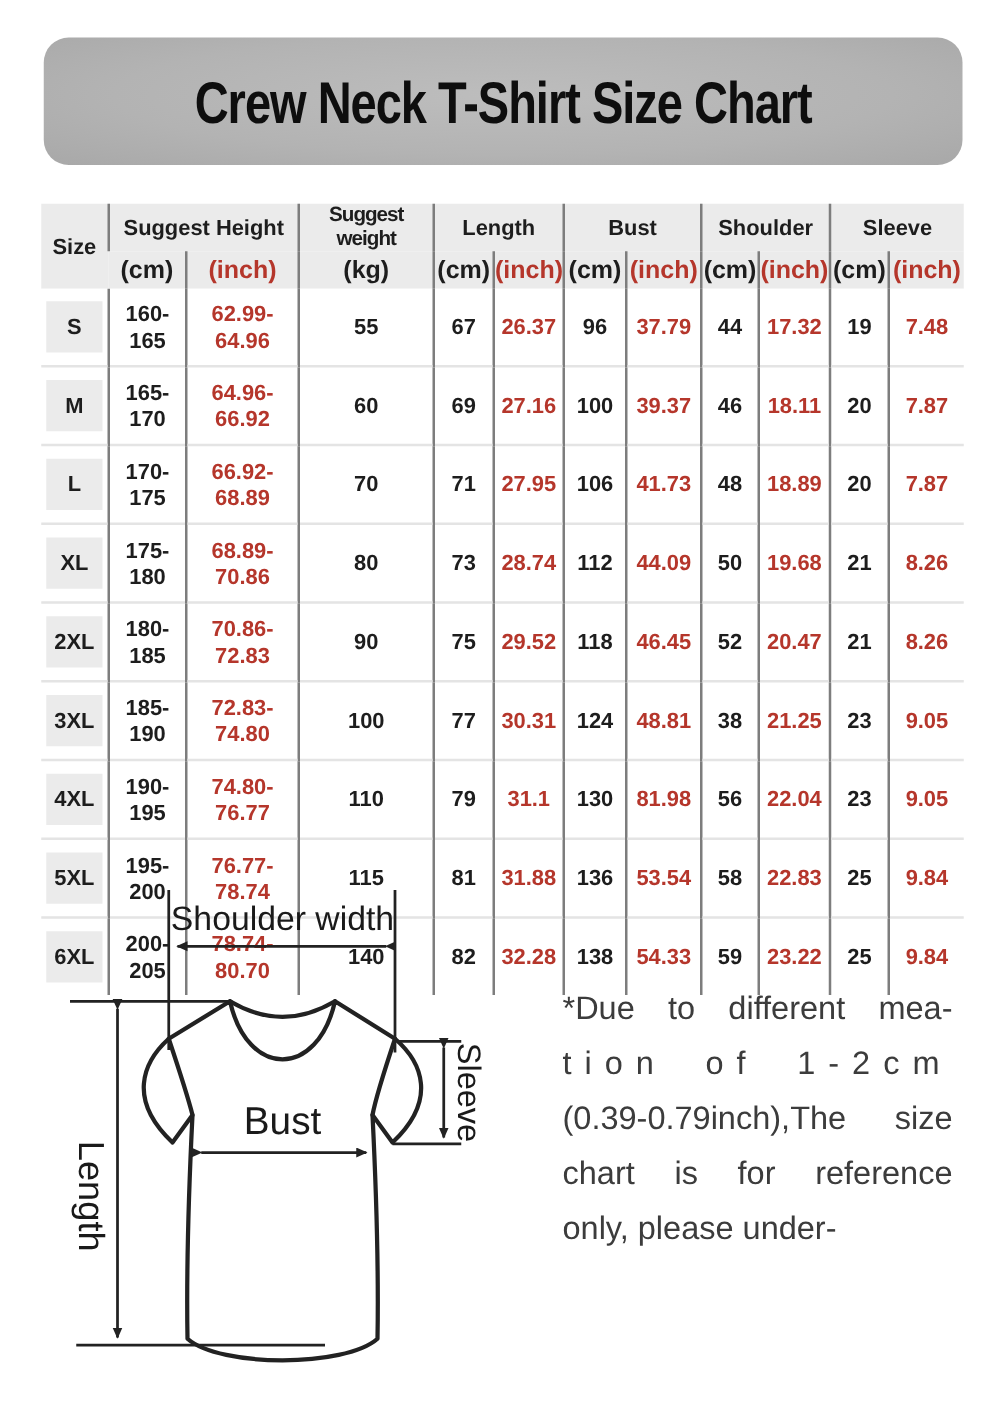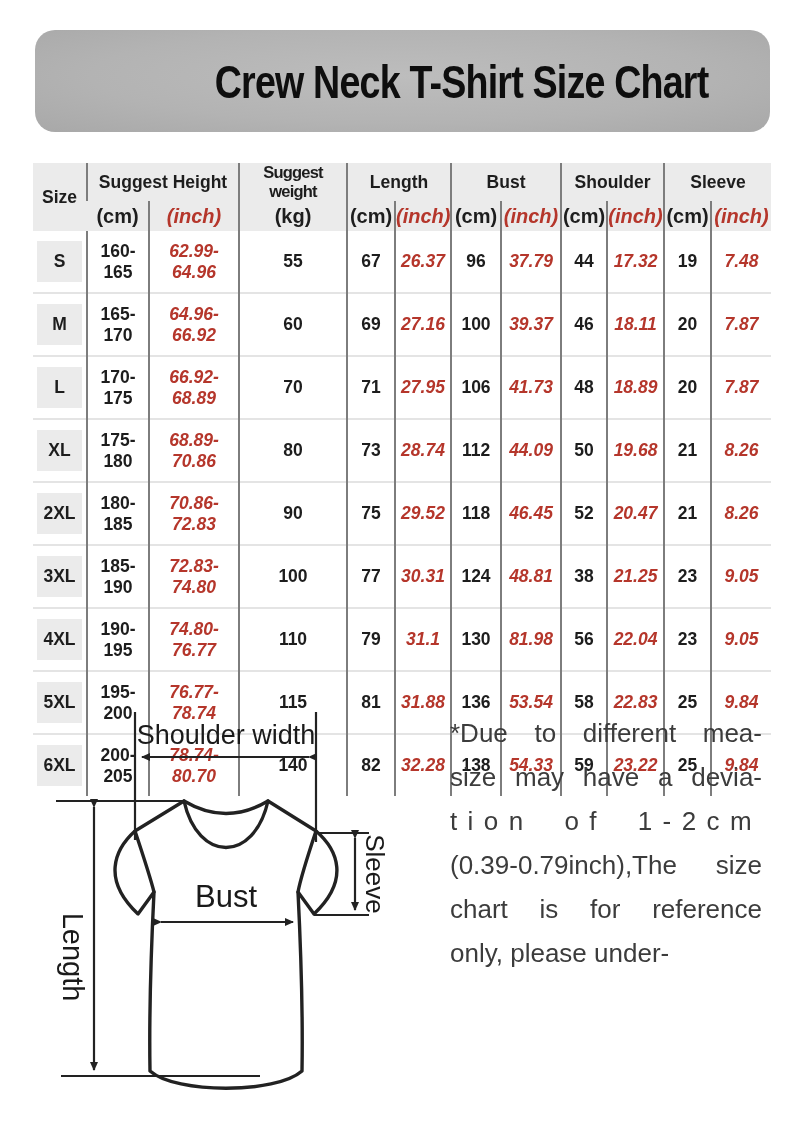--- a/index.html
+++ b/index.html
@@ -4,21 +4,21 @@
 <style>
   html,body{margin:0;padding:0;}
   body{
     width:804px;height:1122px;position:relative;background:#ffffff;
     font-family:"Liberation Sans","DejaVu Sans",sans-serif;overflow:hidden;
   }
   
   .banner{
     position:absolute;left:35px;top:30px;width:735px;height:102px;
     background:radial-gradient(ellipse at 50% 45%, #bdbdbd 0%, #b3b3b3 60%, #a8a8a8 100%);
-    border-radius:20px;display:flex;align-items:center;justify-content:flex-end;
+    border-radius:20px;display:flex;align-items:center;justify-content:center;
   }
   .banner-text{
     font-size:47px;font-weight:bold;color:#0e0e0e;white-space:nowrap;
     transform:scaleX(0.80);letter-spacing:-1px;
   }
   
   table.size-table{
     position:absolute;left:33px;top:163px;width:738px;
     border-collapse:collapse;table-layout:fixed;
   }
@@ -35,26 +35,26 @@
   thead tr.group-row th{height:34px;font-size:17.5px;}
   thead tr.group-row th:nth-child(3){letter-spacing:-0.8px;font-size:16.5px;margin-top:32px;}
   thead tr.unit-row th{height:30px;font-size:20px;}
   tbody td{height:51px;font-weight:bold;font-size:17.5px;background:#ffffff;}
   tbody tr + tr td{border-top:2px solid #e4e4e4;}
   td.size-cell{padding:5px 4px;}
   .chip{
     display:flex;align-items:center;justify-content:center;
     width:100%;height:41px;background:#ebebeb;font-weight:bold;font-size:17.5px;
   }
-  .red{color:var(--red,#b5362b);font-style:italic;}
+  .red{color:var(--red,#b5362b);}
   
   .diagram{position:absolute;left:8px;top:700px;width:432px;height:422px;}
   .diagram text{fill:#1a1a1a;font-family:"Liberation Sans","DejaVu Sans",sans-serif;}
   .note{
-    position:absolute;left:450px;top:711px;width:312px;
+    position:absolute;left:450px;top:784px;width:312px;
     font-size:26px;line-height:44px;color:#3c3c3c;
   }
   .note-line{text-align:justify;text-align-last:justify;}
   .note-line.tracked{letter-spacing:0.40em;}
   .note-line:last-child{text-align-last:left;}
 </style>
 </head>
 <body>
 
 <div class="banner">
@@ -278,18 +278,17 @@
     <line x1="347" y1="138" x2="347" y2="210" marker-start="url(#arr)" marker-end="url(#arr)"></line>
   </g>
   <text x="218" y="44" text-anchor="middle" font-size="27">Shoulder width</text>
   <text x="55" y="257" text-anchor="middle" font-size="29" transform="rotate(90 55 257)">Length</text>
   <text x="218" y="207" text-anchor="middle" font-size="31">Bust</text>
   <text x="358" y="174" text-anchor="middle" font-size="26" transform="rotate(90 358 174)">Sleeve</text>
 </svg>
 
 <div class="note">
   <div class="note-line">*Due to different mea-</div>
-  <div class="note-line">size may have a devia-</div>
   <div class="note-line tracked">tion of 1-2cm</div>
   <div class="note-line">(0.39-0.79inch),The size</div>
   <div class="note-line">chart is for reference</div>
   <div class="note-line">only, please under-</div>
 </div>
 
 </body></html>

